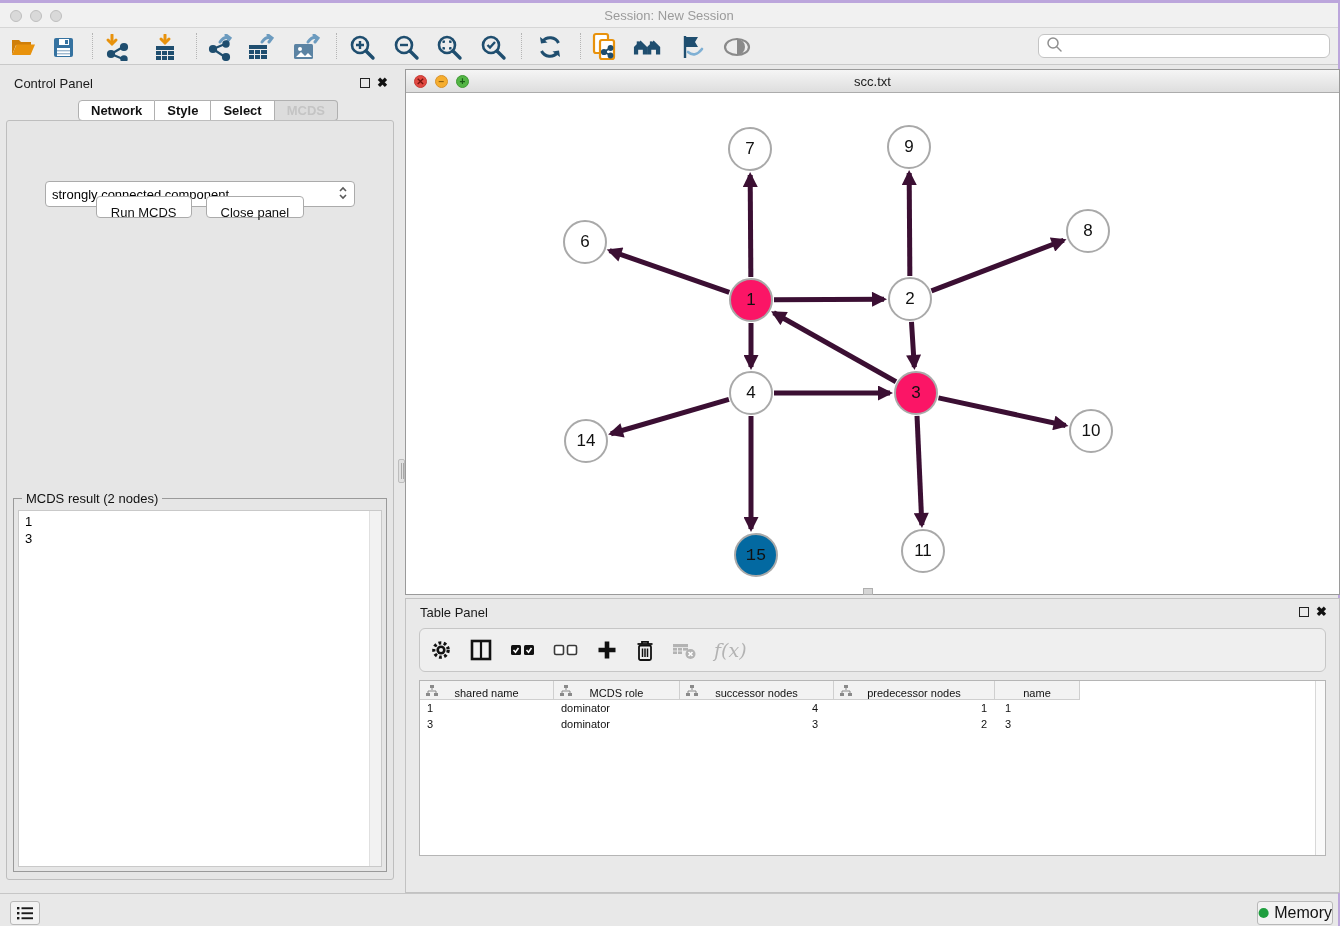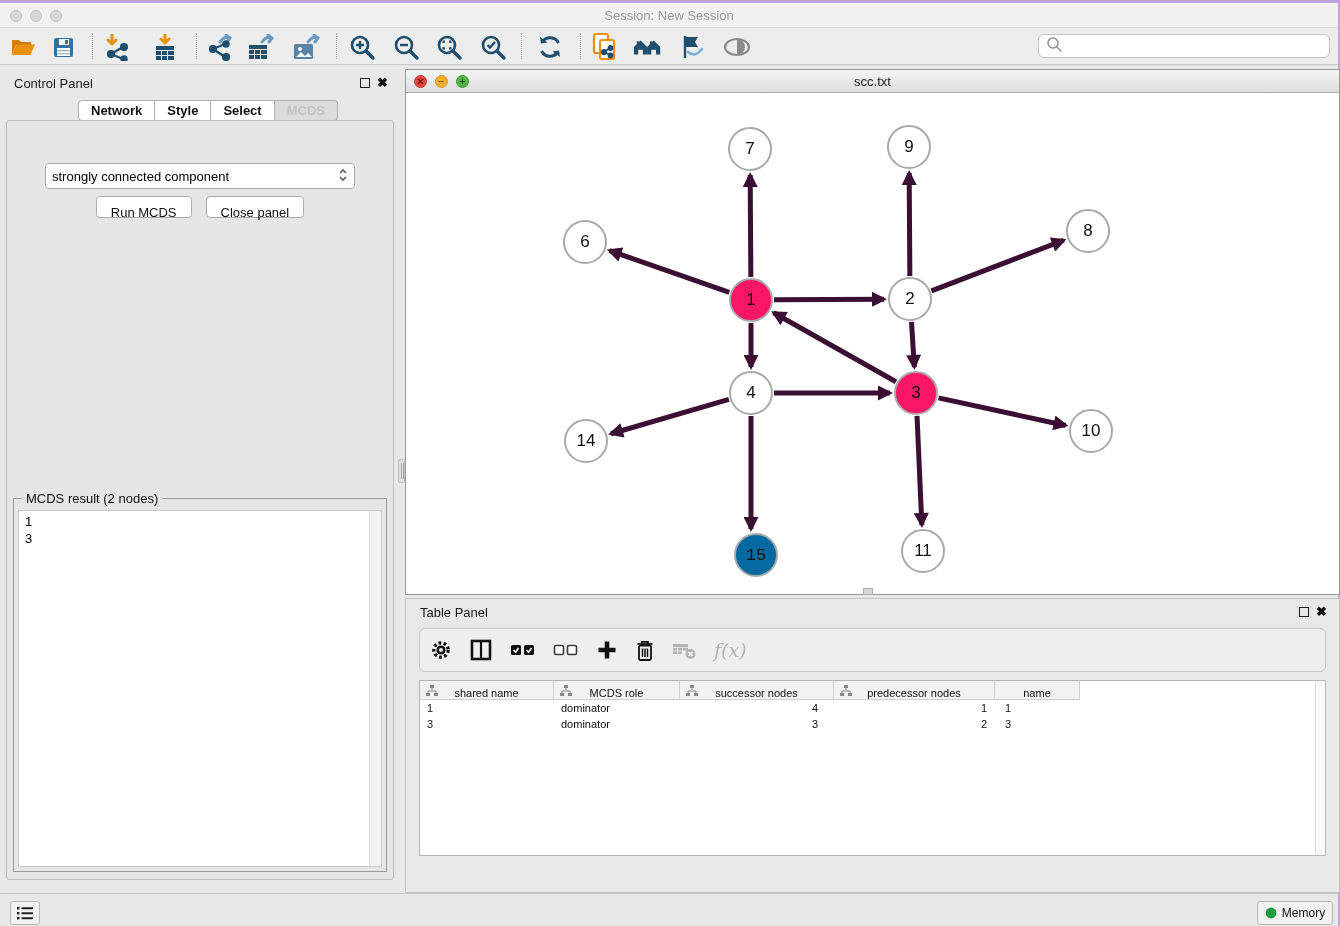--- a/index.html
+++ b/index.html
@@ -26,21 +26,21 @@
   .win-btns { position:absolute; top:4px; display:flex; gap:7px; align-items:center; }
   .float-btn { width:10px; height:10px; border:1.5px solid #222; }
   .close-btn { font-size:13px; font-weight:bold; color:#111; line-height:10px; }
   .cp-tabs { position:absolute; left:78px; top:97px; display:flex; height:21px; }
   .tab { border:1px solid #B0B0B0; border-left:none; background:#fff; color:#111; font-size:13px; font-weight:600; padding:0 12px; display:flex; align-items:center; }
   .tab:first-child { border-left:1px solid #B0B0B0; border-radius:4px 0 0 4px; }
   .tab:last-child { border-radius:0 4px 4px 0; }
   .tab.selected { background:#DCDCDC; color:#C4C4C4; }
   .cp-body { position:absolute; left:6px; top:117px; width:388px; height:760px; background:#E6E6E6; border:1px solid #BEBEBE; border-radius:3px; }
   .opt-label { position:absolute; left:0; top:20px; width:100%; text-align:center; font-size:13px; color:#111; }
-  .dropdown { position:absolute; left:38px; top:42px; width:310px; height:22px; background:#fff; border:1px solid #ABABAB; border-radius:4px; display:flex; align-items:center; padding:12px 6px; font-size:13px; }
+  .dropdown { position:absolute; left:38px; top:60px; width:310px; height:22px; background:#fff; border:1px solid #ABABAB; border-radius:4px; display:flex; align-items:center; padding:12px 6px; font-size:13px; }
   .dropdown .dd-text { flex:1; }
   .cp-buttons { position:absolute; left:0; top:75px; width:100%; display:flex; justify-content:center; gap:14px; }
   .btn { background:#fff; border:1px solid #ABABAB; border-radius:4px; font-size:13px; font-family:"Liberation Sans",sans-serif; height:22px; padding:8px 14px; color:#111; }
   .fieldset { position:absolute; left:6px; top:377px; width:374px; height:374px; border:1px solid #9A9A9A; }
   .fieldset .legend { position:absolute; left:8px; top:-8px; background:#E6E6E6; padding:0 4px; font-size:13px; color:#111; }
   .result-area { position:absolute; left:4px; top:11px; right:4px; bottom:4px; background:#fff; border:1px solid #C9C9C9; font-size:13px; line-height:17px; padding:2px 0 0 6px; white-space:pre-line; }
   .result-scroll { position:absolute; right:0; top:0; bottom:0; width:12px; background:#F2F2F2; border-left:1px solid #E0E0E0; }
 
   
   .v-grip { position:absolute; left:398px; top:456px; width:7px; height:24px; background:#E0E0E0; border:1px solid #BDBDBD; border-radius:2px; }
@@ -72,21 +72,21 @@
   .td { font-size:11px; color:#111; height:16px; line-height:16px; overflow:hidden; }
   .t-scroll { position:absolute; right:0; top:0; bottom:0; width:10px; background:#FAFAFA; border-left:1px solid #D8D8D8; }
   .tp-tabs { position:absolute; left:270px; top:267px; display:flex; height:23px; }
   .tp-tab { border:1px solid #ABABAB; border-left:none; background:#fff; color:#111; font-size:13px; font-weight:600; padding:0 13px; display:flex; align-items:center; }
   .tp-tab:first-child { border-left:1px solid #ABABAB; border-radius:5px 0 0 5px; }
   .tp-tab:last-child { border-radius:0 5px 5px 0; }
   .tp-tab.selected { background:#DBDBDB; color:#C2C2C2; }
 
   
   .statusbar { position:absolute; left:0; top:890px; width:100%; height:36px; background:#E8E8E8; border-top:1px solid #C6C6C6; }
-  .sb-btn { position:absolute; top:7px; height:24px; background:#F2F2F2; border:1px solid #B8B8B8; border-radius:3px; display:flex; align-items:center; justify-content:center; gap:5px; font-size:12px; color:#111; }
+  .sb-btn { position:absolute; top:7px; height:24px; background:#F2F2F2; border:1px solid #B8B8B8; border-radius:3px; display:flex; align-items:center; justify-content:center; gap:5px; font-size:16px; color:#111; }
 </style>
 </head>
 <body>
 
 <div id="app">
 
   <div class="titlebar">
     <div class="lights">
       <span class="light"></span>
       <span class="light"></span>

